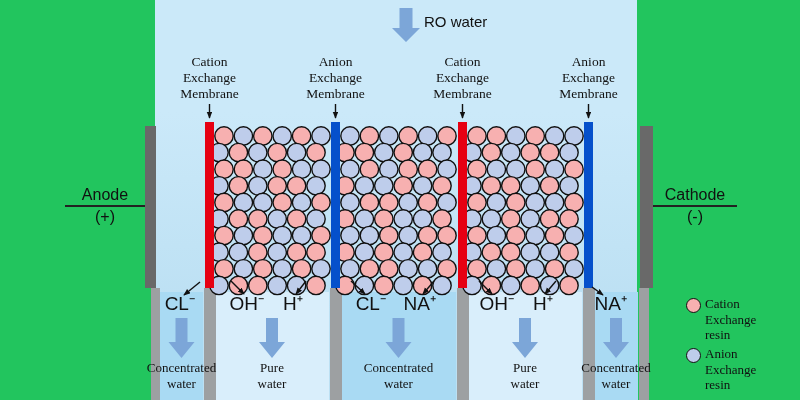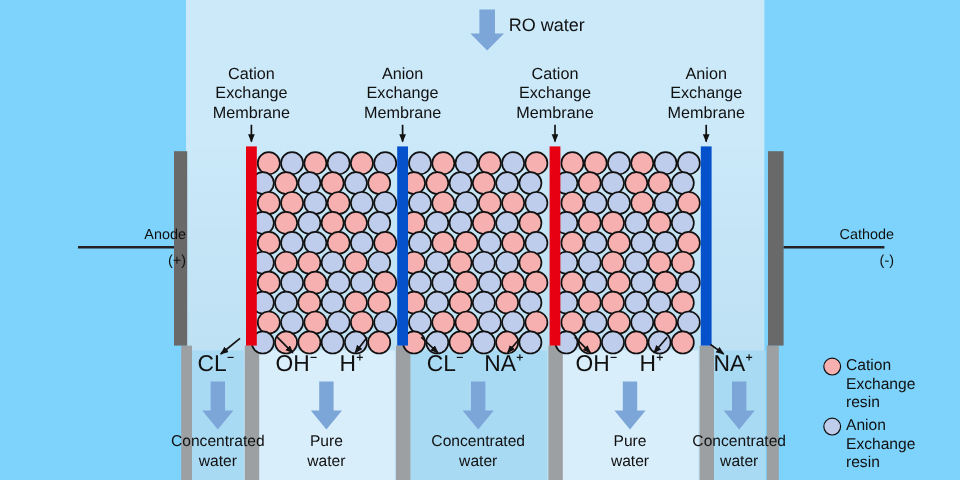--- a/index.html
+++ b/index.html
@@ -1,40 +1,40 @@
 <!DOCTYPE html>
 <html style="--vessel-top: #cbe9f9; --vessel-bottom: #bce0f3; --pure: #d9eefb; --conc: #a9daf3; --electrode: #696969; --wall: #9da0a2; --cation-mem: #e60012; --anion-mem: #0550cb; --cation-resin: #f7b0b0; --anion-resin: #becdeb; --flow: #7ca6d8; --ink: #111111;"><head>
 <meta charset="utf-8">
 <style>
   html,body{margin:0;padding:0;background:#fff;}
   #canvas{
     position:relative;width:800px;height:400px;overflow:hidden;
     font-family:"Liberation Sans", sans-serif;color:var(--ink,#111);
-    background:#7dd3fc;
+    background:#22c55e;
   }
   #canvas *{box-sizing:border-box;}
   .abs{position:absolute;}
   .vessel{
     left:155px;top:0;width:482px;height:400px;z-index:1;
     background:linear-gradient(180deg,var(--vessel-top) 0%,var(--vessel-top) 28%,var(--vessel-bottom) 78%,var(--vessel-bottom) 100%);
   }
   .channel{top:292px;height:108px;z-index:2;}
   .channel.pure{background:var(--pure);}
   .channel.concentrated{background:var(--conc);}
   .stub{top:288px;height:112px;background:var(--wall);z-index:3;}
   .electrode{top:126px;height:162px;background:var(--electrode);z-index:4;}
   .e-stub{top:288px;height:112px;background:var(--wall);z-index:3;}
   #overlay{left:0;top:0;z-index:5;pointer-events:none;}
   .txt{z-index:10;line-height:16px;}
-  .pre{white-space:pre-line;}
+  .pre{white-space:pre-line;font-family:Liberation Serif, serif;}
   .center{text-align:center;}
   .mem-label{top:54px;width:100px;font-size:13.5px;}
   .ion-label{top:296px;width:60px;font-size:19px;}
   .channel-label{top:360px;width:124px;font-size:13px;}
-  .electrode-label{width:100px;font-size:12px;text-align:right;}
+  .electrode-label{width:100px;font-size:16px;}
   .ro-label{left:424px;top:14px;font-size:15px;}
   .legend-swatch{width:15px;height:15px;border-radius:50%;border:1.5px solid #111;z-index:10;}
   .legend-label{width:90px;font-size:13px;line-height:15.5px;}
 </style>
 </head>
 <body>
 
 <div id="canvas">
 
   <div class="abs vessel"></div>

